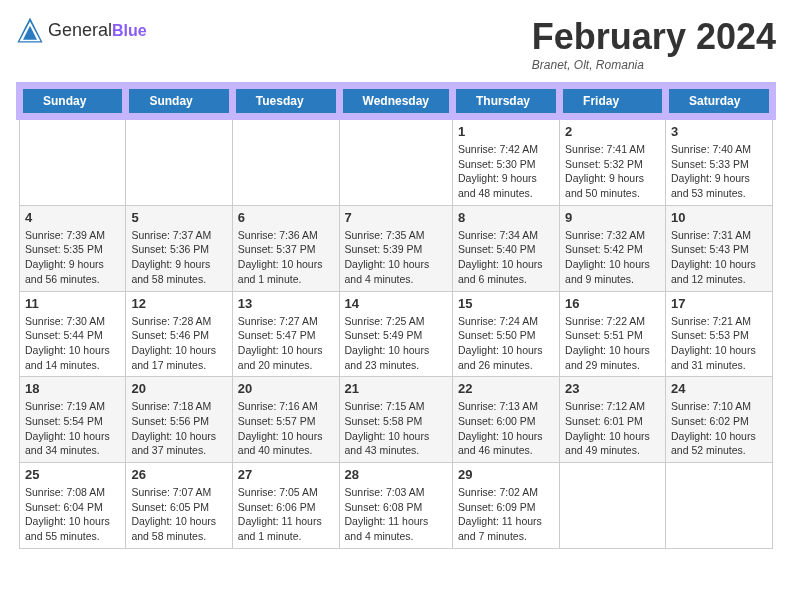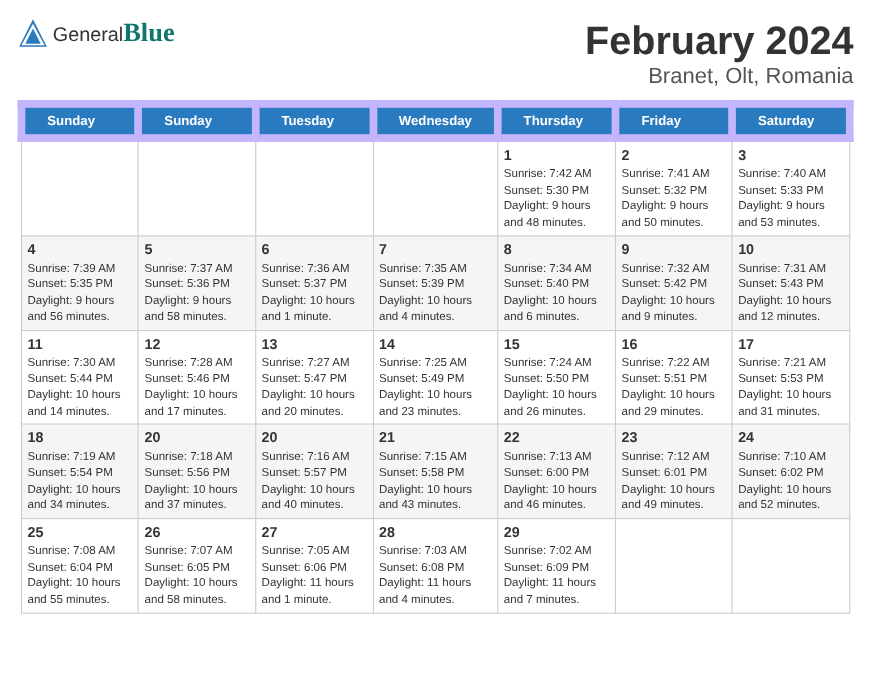--- a/index.html
+++ b/index.html
@@ -20,40 +20,40 @@
       display: flex;
       align-items: center;
       gap: 4px;
     }
     .logo-text-general {
       font-size: 18px;
       font-weight: normal;
       color: #333;
     }
     .logo-text-blue {
-      font-size: 24px;
-      font-weight: bold;
-      color: #0f766e;
-      font-family: Liberation Serif, serif;
+      font-size: 16px;
+      font-weight: bold;
+      color: #8b5cf6;
     }
     .logo-icon {
       width: 28px;
       height: 28px;
     }
     .title-block {
-      text-align: right;
+      text-align: left;
     }
     .month-title {
       font-size: 36px;
       font-weight: bold;
       color: #333;
     }
     .location-title {
-      font-size: 20px;
+      font-size: 12px;
       color: #555;
+      font-style: italic;
     }
     table {
       width: 100%;
       border-collapse: collapse;
       font-size: 11px;
     }
     thead tr th {
       background-color: #2a7abf;
       color: #fff;
       padding: 5px 20px;

